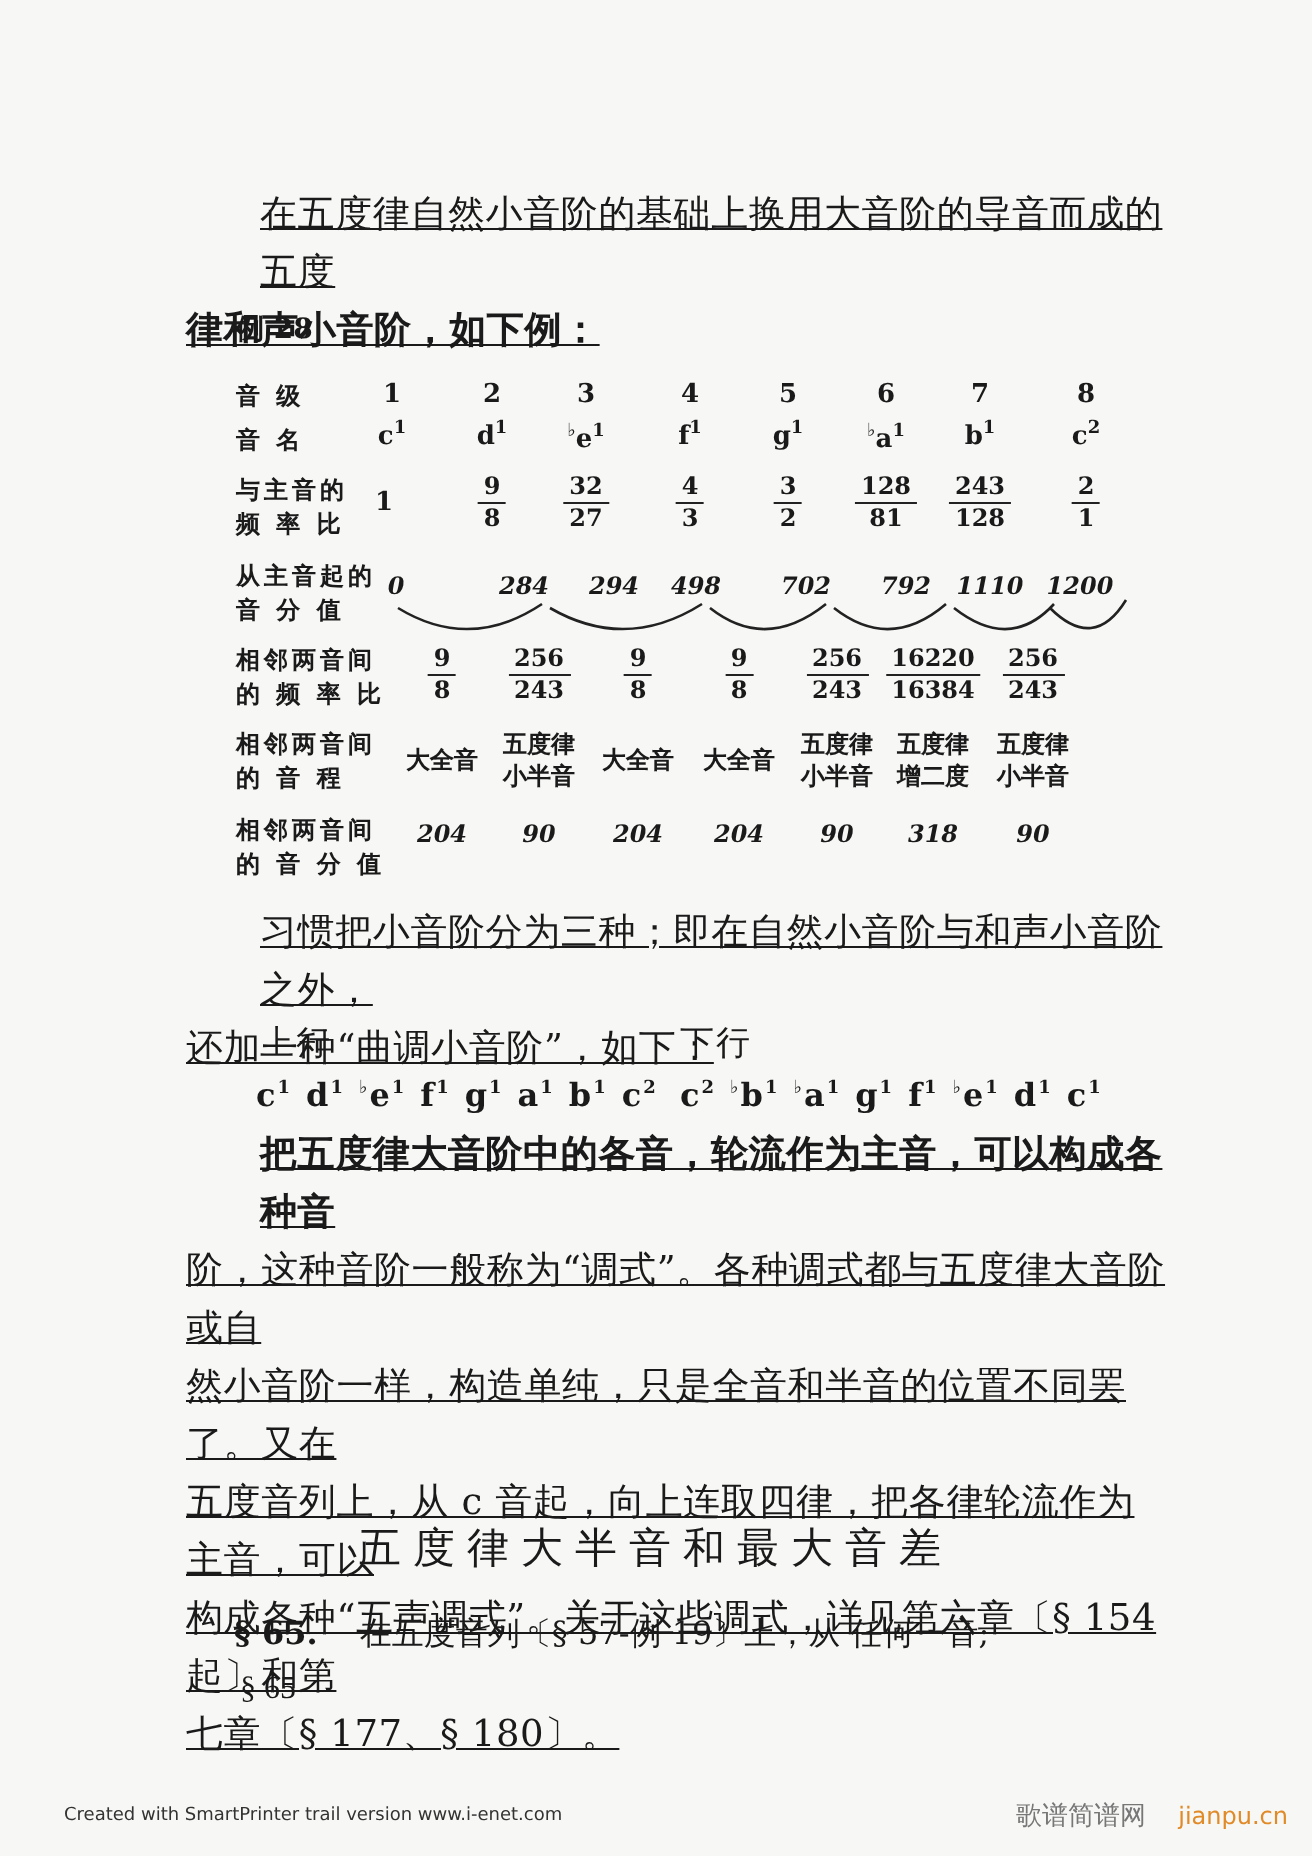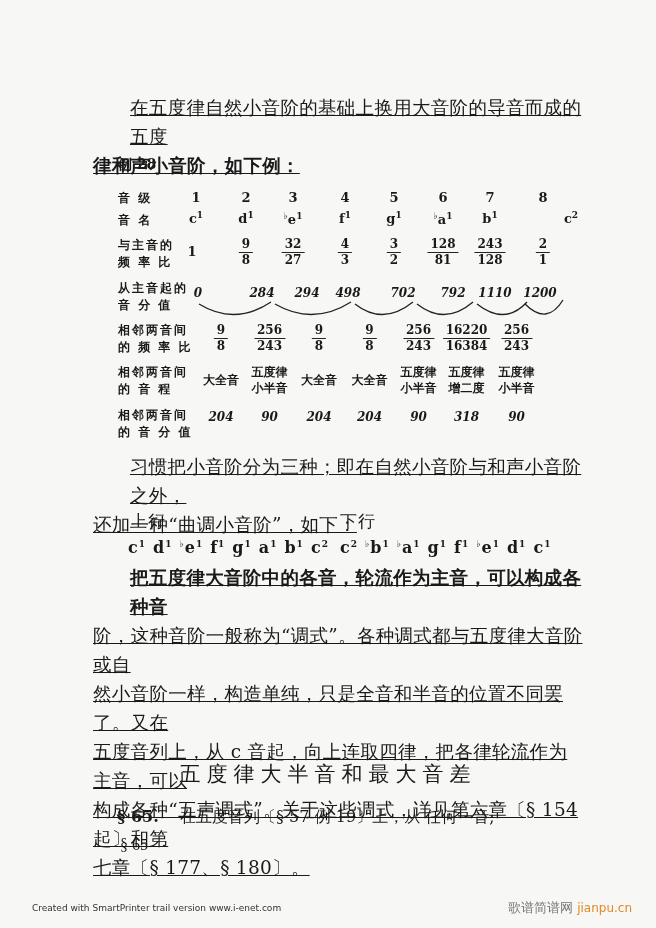--- a/index.html
+++ b/index.html
@@ -18,21 +18,21 @@
   .frac .num { border-bottom:1px solid #222; padding:0 3px; }
   .ital { font-style:italic; font-size:12px; }
   .intv { font-size:12px; line-height:16px; font-weight:bold; }
   .scale-line { position:absolute; font-size:16px; font-weight:bold; letter-spacing:1px; }
   sup { font-size:9px; vertical-align:super; line-height:0; }
   .heading { position:absolute; left:0; width:656px; top:760px; text-align:center; font-size:21px; letter-spacing:6px; }
   .sec-line { position:absolute; left:117px; top:807px; font-size:16px; }
   .sec-line2 { position:absolute; left:120px; top:836px; font-size:16px; font-family:Liberation Serif, serif; }
   .footer-left { position:absolute; left:32px; top:903px; font-family:"DejaVu Sans", sans-serif; font-size:9px; color:#333; }
   .footer-right { position:absolute; left:508px; top:899px; font-size:13px; color:#777; }
-  .footer-right .brand { color:#e08a28; font-family:"DejaVu Sans", sans-serif; font-size:12px; }
+  .footer-right .brand { color:#e08a28; font-family:"DejaVu Sans", sans-serif; font-size:12px;margin-left:12px; }
   svg.arcs { position:absolute; left:195px; top:296px; }
 </style>
 </head>
 <body>
 
 <div class="page">
 
   <div class="para" style="top:93px;">
     <div class="indent">在五度律自然小音阶的基础上换用大音阶的导音而成的五度</div>
     <div class="bold">律和声小音阶，如下例：</div>
@@ -72,21 +72,21 @@
       <div class="cell" style="left: 443px; top: 190px;">6</div>
       <div class="cell" style="left: 490px; top: 190px;">7</div>
       <div class="cell" style="left: 543px; top: 190px;">8</div>
       <div class="cell" style="left: 196px; top: 211px;">c<sup>1</sup></div>
       <div class="cell" style="left: 246px; top: 211px;">d<sup>1</sup></div>
       <div class="cell" style="left: 293px; top: 211px;"><span style="font-size: 9px; vertical-align: super;">♭</span>e<sup>1</sup></div>
       <div class="cell" style="left: 345px; top: 211px;">f<sup>1</sup></div>
       <div class="cell" style="left: 394px; top: 211px;">g<sup>1</sup></div>
       <div class="cell" style="left: 443px; top: 211px;"><span style="font-size: 9px; vertical-align: super;">♭</span>a<sup>1</sup></div>
       <div class="cell" style="left: 490px; top: 211px;">b<sup>1</sup></div>
-      <div class="cell" style="left: 543px; top: 211px; margin-left: 28px;">c<sup>2</sup></div>
+      <div class="cell" style="left: 543px; top: 211px;">c<sup>2</sup></div>
       <div class="cell" style="left: 192px; top: 244px; font-size: 13px;">1</div>
       <div class="cell" style="left: 246px; top: 236px;"><span class="frac">
           <span class="num">9</span>
           <span>8</span>
         </span></div>
       <div class="cell" style="left: 293px; top: 236px;"><span class="frac">
           <span class="num">32</span>
           <span>27</span>
         </span></div>
       <div class="cell" style="left: 345px; top: 236px;"><span class="frac">

